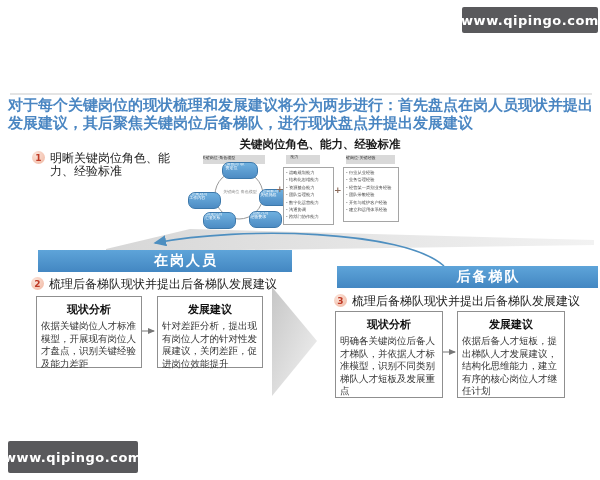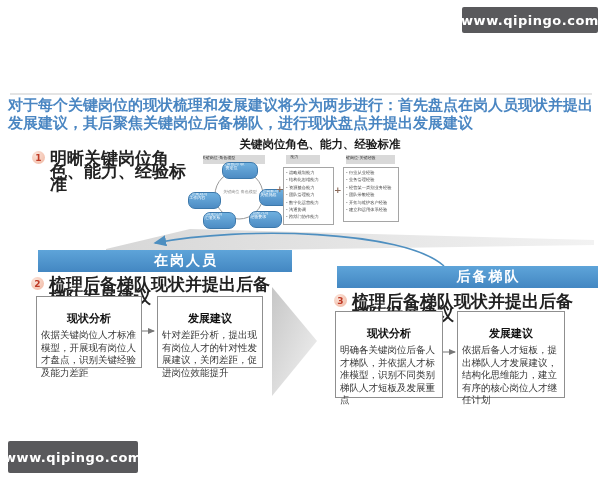--- a/index.html
+++ b/index.html
@@ -6,25 +6,25 @@
   .canvas{position:relative;width:600px;height:480px;background:#ffffff;overflow:hidden;
           font-family:"DejaVu Sans","Liberation Sans",sans-serif;}
   .abs{position:absolute;}
   .wm{background:#59595c;color:#fff;font-weight:bold;display:flex;align-items:center;justify-content:center;
       font-size:13px;letter-spacing:0.5px;border-radius:2px;z-index:5;text-align:center;}
   .topline{left:10px;top:93px;width:582px;height:2px;background:#e4e4e4;}
   .title{left:8px;top:96px;width:588px;color:#4a86c2;font-weight:bold;font-size:15px;line-height:18px;z-index:1;}
   .subheading{left:160px;top:137px;width:320px;text-align:center;font-size:11.5px;font-weight:bold;color:#1a1a1a;z-index:1;}
   .stepnum{width:13px;height:13px;border-radius:50%;background:radial-gradient(circle at 35% 30%,#fbe4da,#f0b49e);
            color:#bf3a26;font-size:9px;font-weight:bold;display:flex;align-items:center;justify-content:center;z-index:2;}
-  .steplabel{font-size:17px;font-weight:bold;color:#222;line-height:13px;z-index:2;}
+  .steplabel{font-size:12px;font-weight:normal;color:#222;line-height:13px;z-index:2;}
   .bar{background:linear-gradient(#5ea4d9,#4387c2);color:#fff;font-weight:bold;font-size:14px;letter-spacing:2px;
        display:flex;align-items:center;justify-content:center;z-index:2;padding-left:42px;}
   .wbox{background:#fff;border:1px solid #8f8f8f;z-index:2;}
-  .wbox .bh{text-align:center;font-size:11px;font-weight:bold;color:#111;margin-top:14px;}
+  .wbox .bh{text-align:center;font-size:11px;font-weight:bold;color:#111;margin-top:5px;}
   .wbox .bb{font-size:9.5px;line-height:12.5px;color:#333;padding:3px 4px 8px 4px;text-align:left;}
   .microC{display:block;font-size:8px;line-height:1.15;transform:scale(0.5);transform-origin:center top;
           width:200%;margin-left:-50%;text-align:center;}
   .ghead{background:#d9d9d9;color:#333;z-index:2;overflow:hidden;display:flex;align-items:center;justify-content:center;}
   .node{background:linear-gradient(#6fb0df,#4d8cc4);border:0.5px solid #3c78ab;border-radius:7px;color:#fff;
         display:flex;align-items:center;justify-content:center;overflow:hidden;z-index:2;}
   .minilist{background:#fff;border:1px solid #a5a5a5;z-index:2;padding-top:2px;}
   .minilist .row{height:7.4px;overflow:visible;padding-left:2px;}
   .minilist .row>span{display:block;font-size:8.5px;line-height:8.5px;transform:scale(0.5);
                       transform-origin:left top;white-space:nowrap;width:220%;color:#444;}

